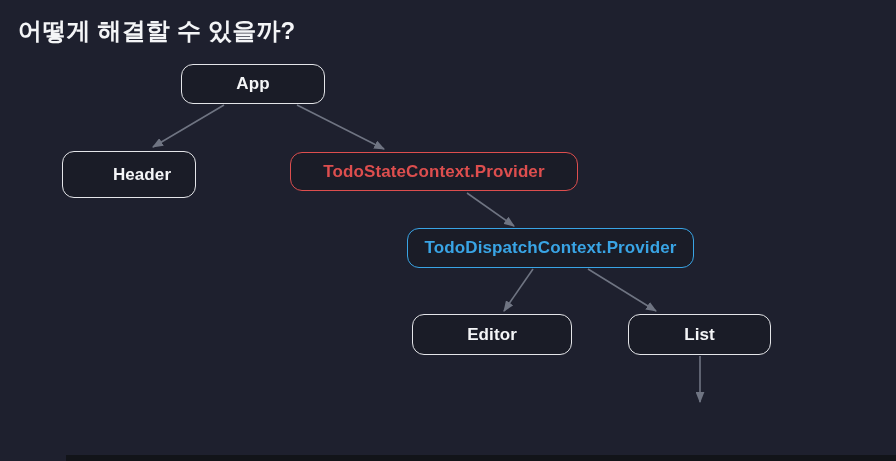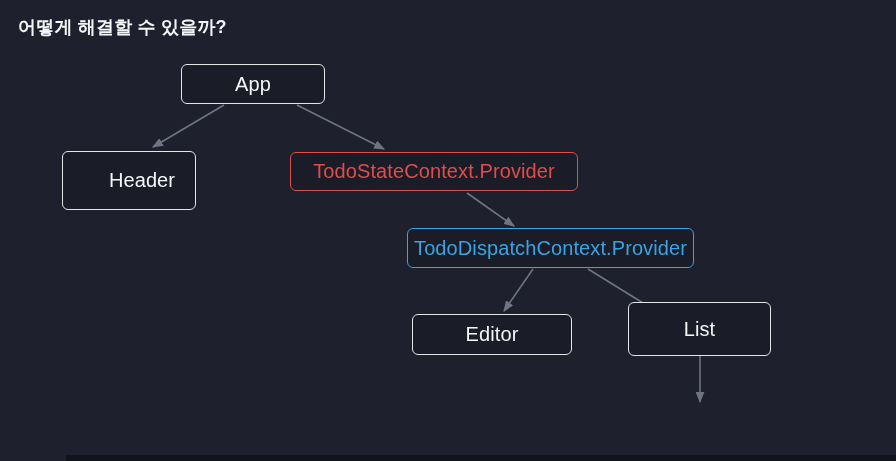--- a/index.html
+++ b/index.html
@@ -20,57 +20,57 @@
     width: 896px;
     height: 461px;
     background: var(--background);
     overflow: hidden;
     font-family: "Liberation Sans", "DejaVu Sans", sans-serif;
   }
   .slide-title {
     position: absolute;
     left: 18px;
     top: 15px;
-    font-size: 18px;
+    font-size: 24px;
     font-weight: 700;
     color: var(--title-text);
     letter-spacing: 0.2px;
   }
   .edges-layer {
     position: absolute;
     inset: 0;
     pointer-events: none;
   }
   .node {
     position: absolute;
     display: flex;
     align-items: center;
     justify-content: center;
     background: var(--node-bg);
     border: 1.5px solid var(--node-border);
-    border-radius: 6px;
+    border-radius: 12px;
     color: var(--node-text);
-    font-size: 20px;
-    font-weight: 400;
+    font-size: 17px;
+    font-weight: 700;
     letter-spacing: 0.1px;
   }
   .node--red {
     border-color: var(--state-provider);
     color: var(--state-provider);
   }
   .node--blue {
     border-color: var(--dispatch-provider);
     color: var(--dispatch-provider);
   }
   .node--app      { left: 181px; top:  64px; width: 144px; height: 40px; }
-  .node--header   { left:  62px; top: 151px; width: 134px; height: 59px; padding-left: 26px; }
+  .node--header   { left:  62px; top: 151px; width: 134px; height: 47px; padding-left: 26px; }
   .node--state    { left: 290px; top: 152px; width: 288px; height: 39px; }
   .node--dispatch { left: 407px; top: 228px; width: 287px; height: 40px; }
   .node--editor   { left: 412px; top: 314px; width: 160px; height: 41px; }
-  .node--list     { left: 628px; top: 302px; width: 143px; height: 54px; }
+  .node--list     { left: 628px; top: 314px; width: 143px; height: 41px; }
   .node--todoitem { left: 628px; top: 406px; width: 144px; height: 40px; }
   .bottom-bar {
     position: absolute;
     left: 66px;
     top: 455px;
     width: 830px;
     height: 6px;
     background: var(--bottom-bar);
   }
   line.edge { stroke: var(--arrow); stroke-width: 1.6; }

